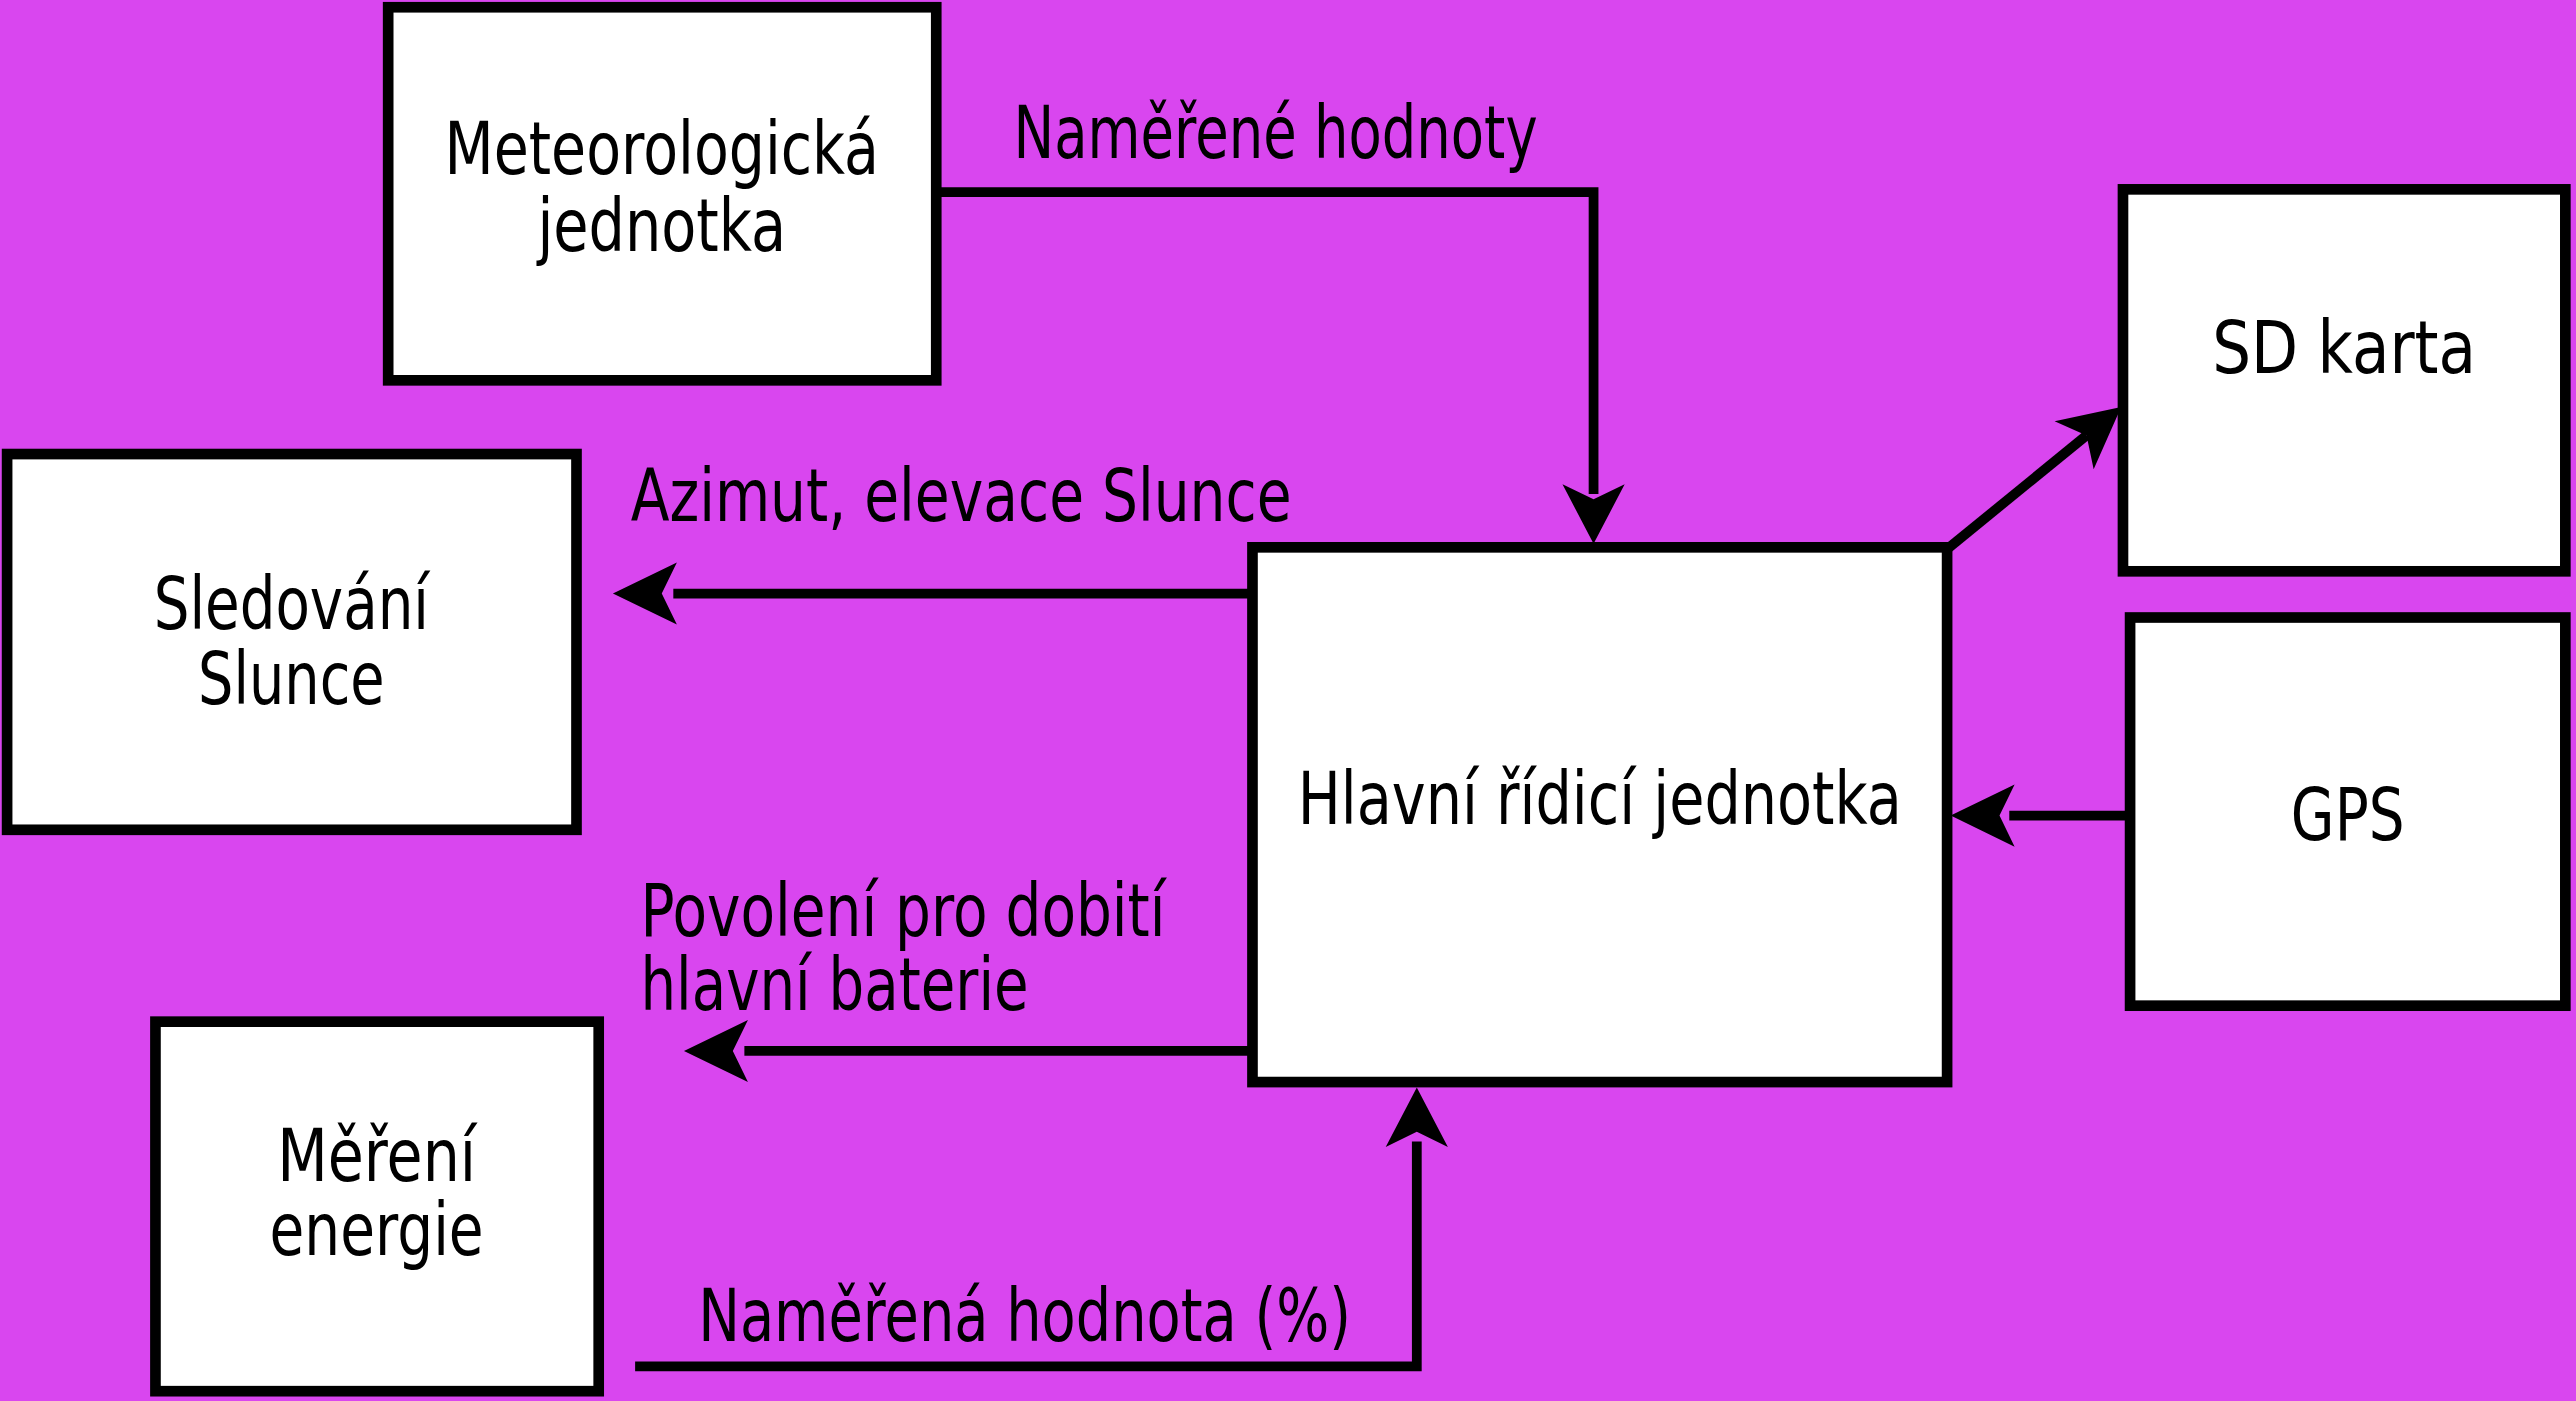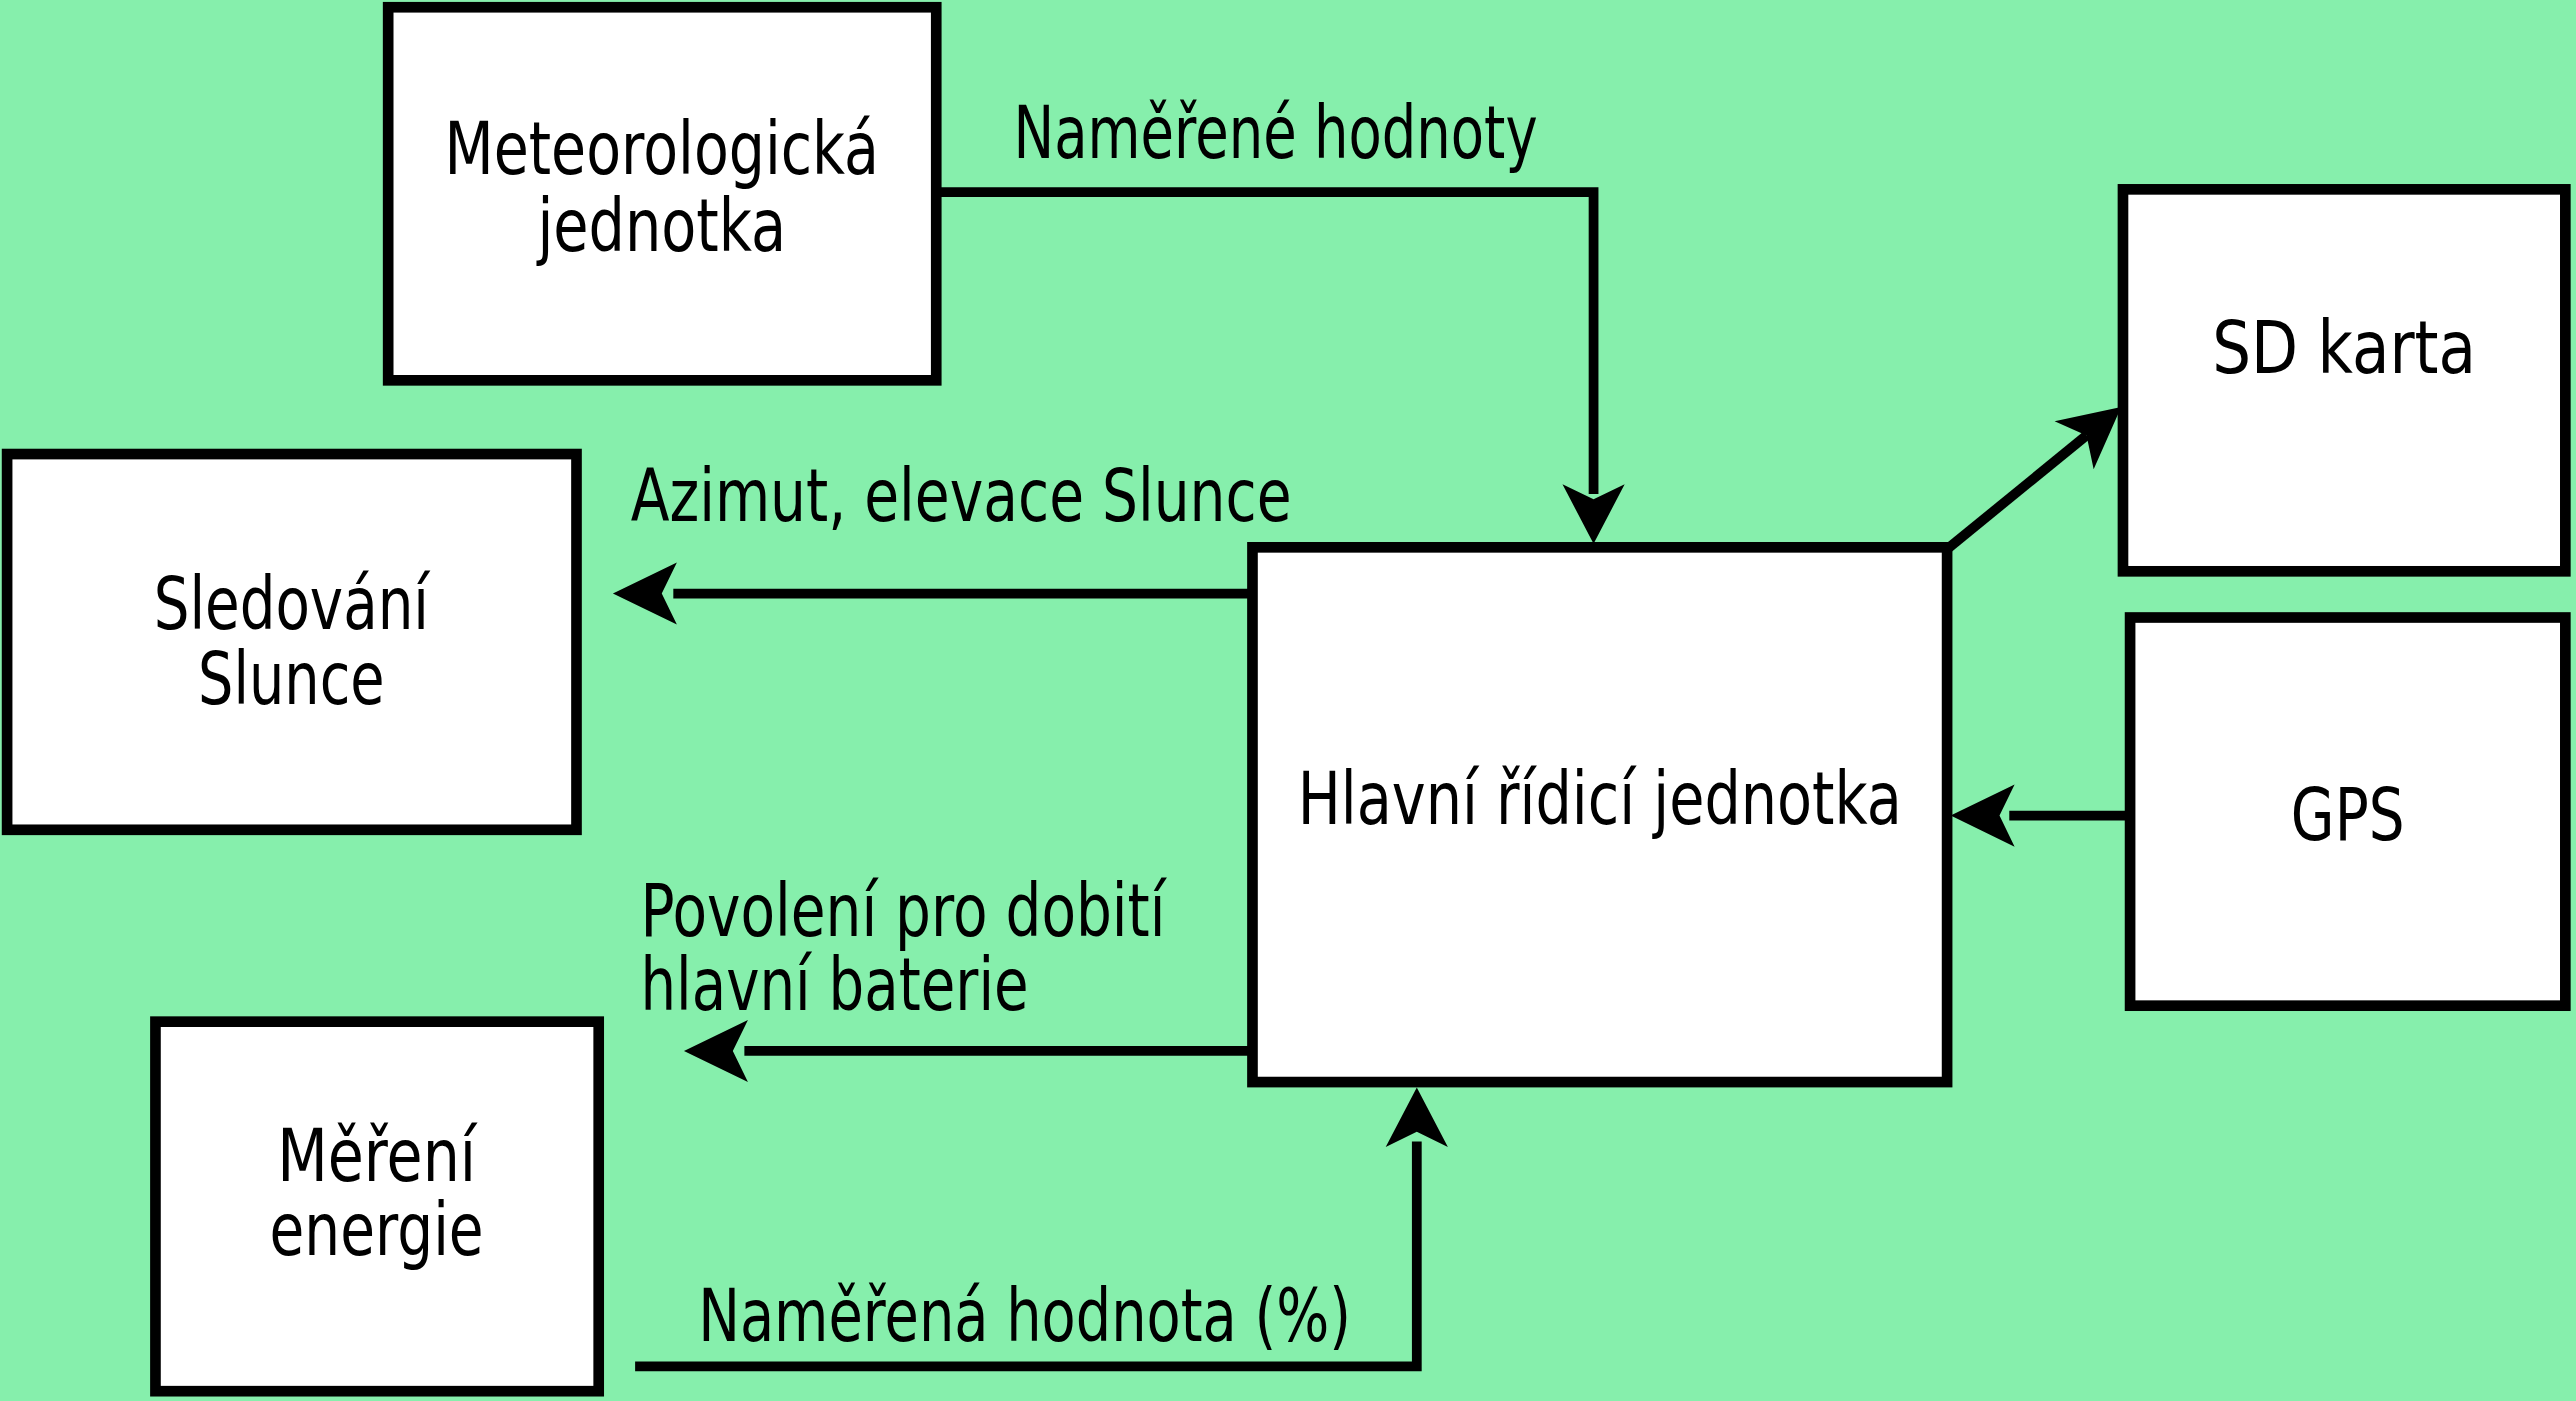--- a/index.html
+++ b/index.html
@@ -5,21 +5,21 @@
 <style>
   html, body {
     margin: 0;
     padding: 0;
     background: #ffffff;
   }
   .canvas {
     width: 2576px;
     height: 1402px;
     position: relative;
-    background: #86efac;
+    background: #d946ef;
     overflow: hidden;
   }
   svg {
     display: block;
     width: 2576px;
     height: 1402px;
   }
   .node-box {
     fill: #ffffff;
     stroke: #000000;

